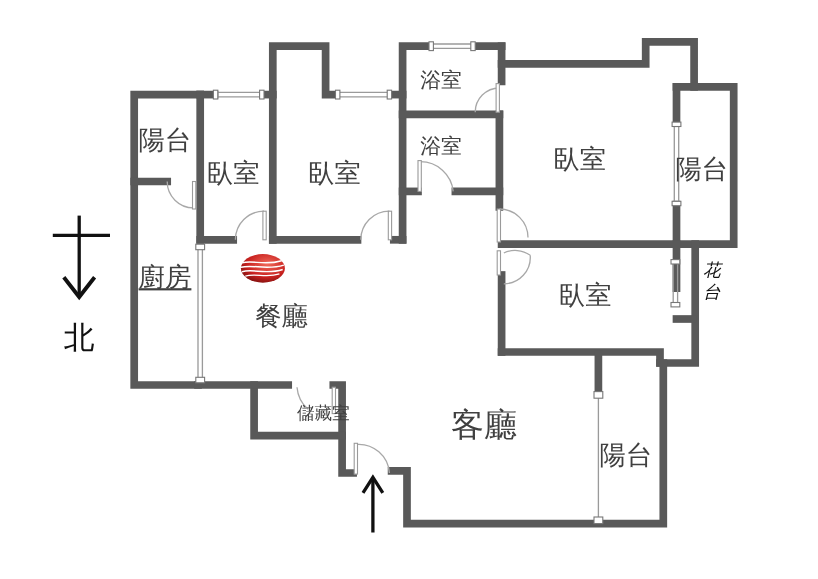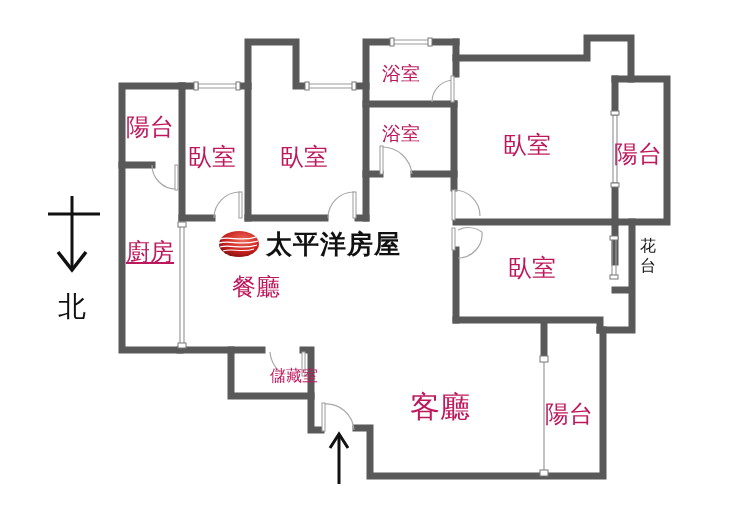--- a/index.html
+++ b/index.html
@@ -4,26 +4,26 @@
   <style>
     html, body { margin: 0; padding: 0; background: #ffffff; }
     body { width: 744px; height: 526px; position: relative; overflow: hidden;
            font-family: "DejaVu Sans", "Liberation Sans", sans-serif; }
     #plan { position: absolute; left: 0; top: 0; width: 744px; height: 526px; }
     .wall { fill: none; stroke: #595959; stroke-width: 7; stroke-linejoin: miter; stroke-linecap: square; }
     .win-line { stroke: #9a9a9a; stroke-width: 1.2; fill: none; }
     .win-cap { fill: #ffffff; stroke: #777; stroke-width: 1; }
     .door-arc { fill: none; stroke: #a8a8a8; stroke-width: 1.2; }
     .door-leaf { fill: #ffffff; stroke: #9a9a9a; stroke-width: 1; }
-    .room-label { position: absolute; color: #be185d; white-space: nowrap; line-height: 1; }
+    .room-label { position: absolute; color: #404040; white-space: nowrap; line-height: 1; }
     .lbl-md { font-size: 24px; }
     .lbl-lg { font-size: 30px; }
     .lbl-sm { font-size: 19px; }
     .lbl-xs { font-size: 16px; }
-    .flower { position: absolute; font-size: 16px; line-height: 20px; width: 18px; text-align: right; color: #111; }
+    .flower { position: absolute; font-size: 16px; line-height: 20px; width: 18px; text-align: center; color: #111; font-style: italic; }
     .brand { position: absolute; left: 218px; top: 228px; height: 32px; display: flex; align-items: center; }
     .brand-text { font-family: "DejaVu Serif", "Liberation Serif", serif; font-weight: bold;
                   font-size: 26px; letter-spacing: 1px; color: #111; margin-left: 6px; }
     .compass-label { position: absolute; left: 58px; top: 288px; font-size: 28px; color: #111; }
   </style>
 </head>
 <body>
 
 <svg id="plan" viewBox="0 0 744 526" xmlns="http://www.w3.org/2000/svg">
 
@@ -136,34 +136,33 @@
 <div class="room-label lbl-md" style="left:280px; top:145px;">臥室</div>
 <div class="room-label lbl-sm" style="left:382px; top:64px;">浴室</div>
 <div class="room-label lbl-sm" style="left:382px; top:124px;">浴室</div>
 <div class="room-label lbl-md" style="left:503px; top:133px;">臥室</div>
 <div class="room-label lbl-md" style="left:614px; top:142px;">陽台</div>
 <div class="room-label lbl-md" style="left:126px; top:240px;text-decoration:underline;">廚房</div>
 <div class="room-label lbl-md" style="left:232px; top:275px;text-align:center;">餐廳</div>
 <div class="room-label lbl-md" style="left:508px; top:256px;">臥室</div>
 <div class="flower" style="left:638px; top:236px;">花台</div>
 <div class="room-label lbl-xs" style="left:238px; top:368px;margin-left:32px;">儲藏室</div>
-<div class="room-label lbl-lg" style="left:410px; top:392px;">客廳</div>
+<div class="room-label lbl-lg" style="left:410px; top:372px;">客廳</div>
 <div class="room-label lbl-md" style="left:545px; top:402px;">陽台</div>
 
 <div class="compass-label">北</div>
 
 <div class="brand">
   <svg width="42" height="28" viewBox="0 0 42 28">
     <defs>
       <radialGradient id="sph" cx="60%" cy="35%" r="65%">
         <stop offset="0%" stop-color="#f06a5a"></stop>
         <stop offset="70%" stop-color="#c8201e"></stop>
         <stop offset="100%" stop-color="#8e1412"></stop>
       </radialGradient>
     </defs>
     <ellipse cx="21" cy="14" rx="20" ry="13" fill="url(#sph)"></ellipse>
     <path d="M2,9 C12,6 22,12 38,7" stroke="#fff" stroke-width="1.3" fill="none"></path>
     <path d="M1,13 C12,10 24,16 40,11" stroke="#fff" stroke-width="1.3" fill="none"></path>
     <path d="M2,17 C12,14 24,20 39,15" stroke="#fff" stroke-width="1.3" fill="none"></path>
     <path d="M5,21 C14,18 24,23 36,19" stroke="#fff" stroke-width="1.1" fill="none"></path>
   </svg>
-  <span class="brand-text">太平洋房屋</span>
 </div>
 
 </body></html>

